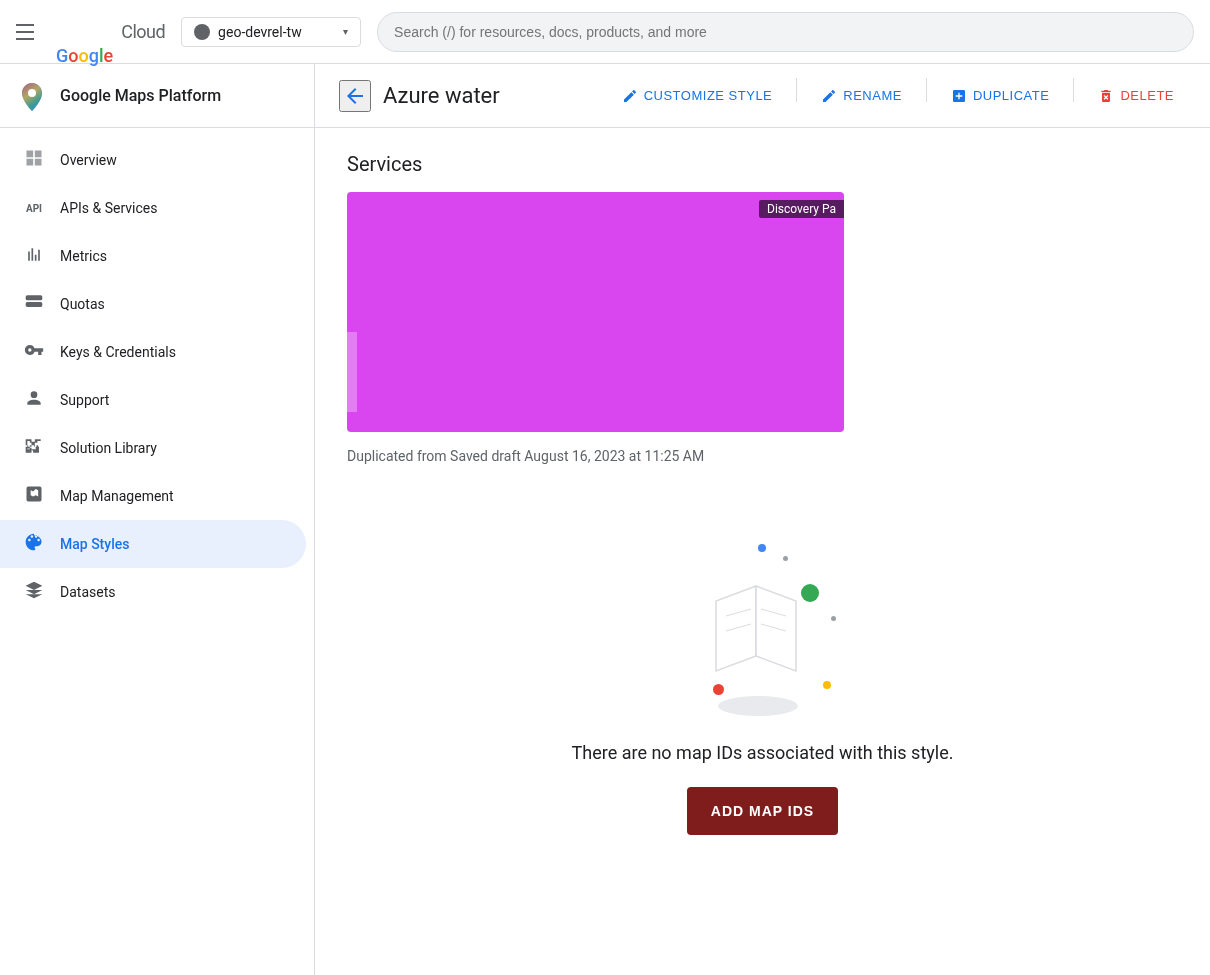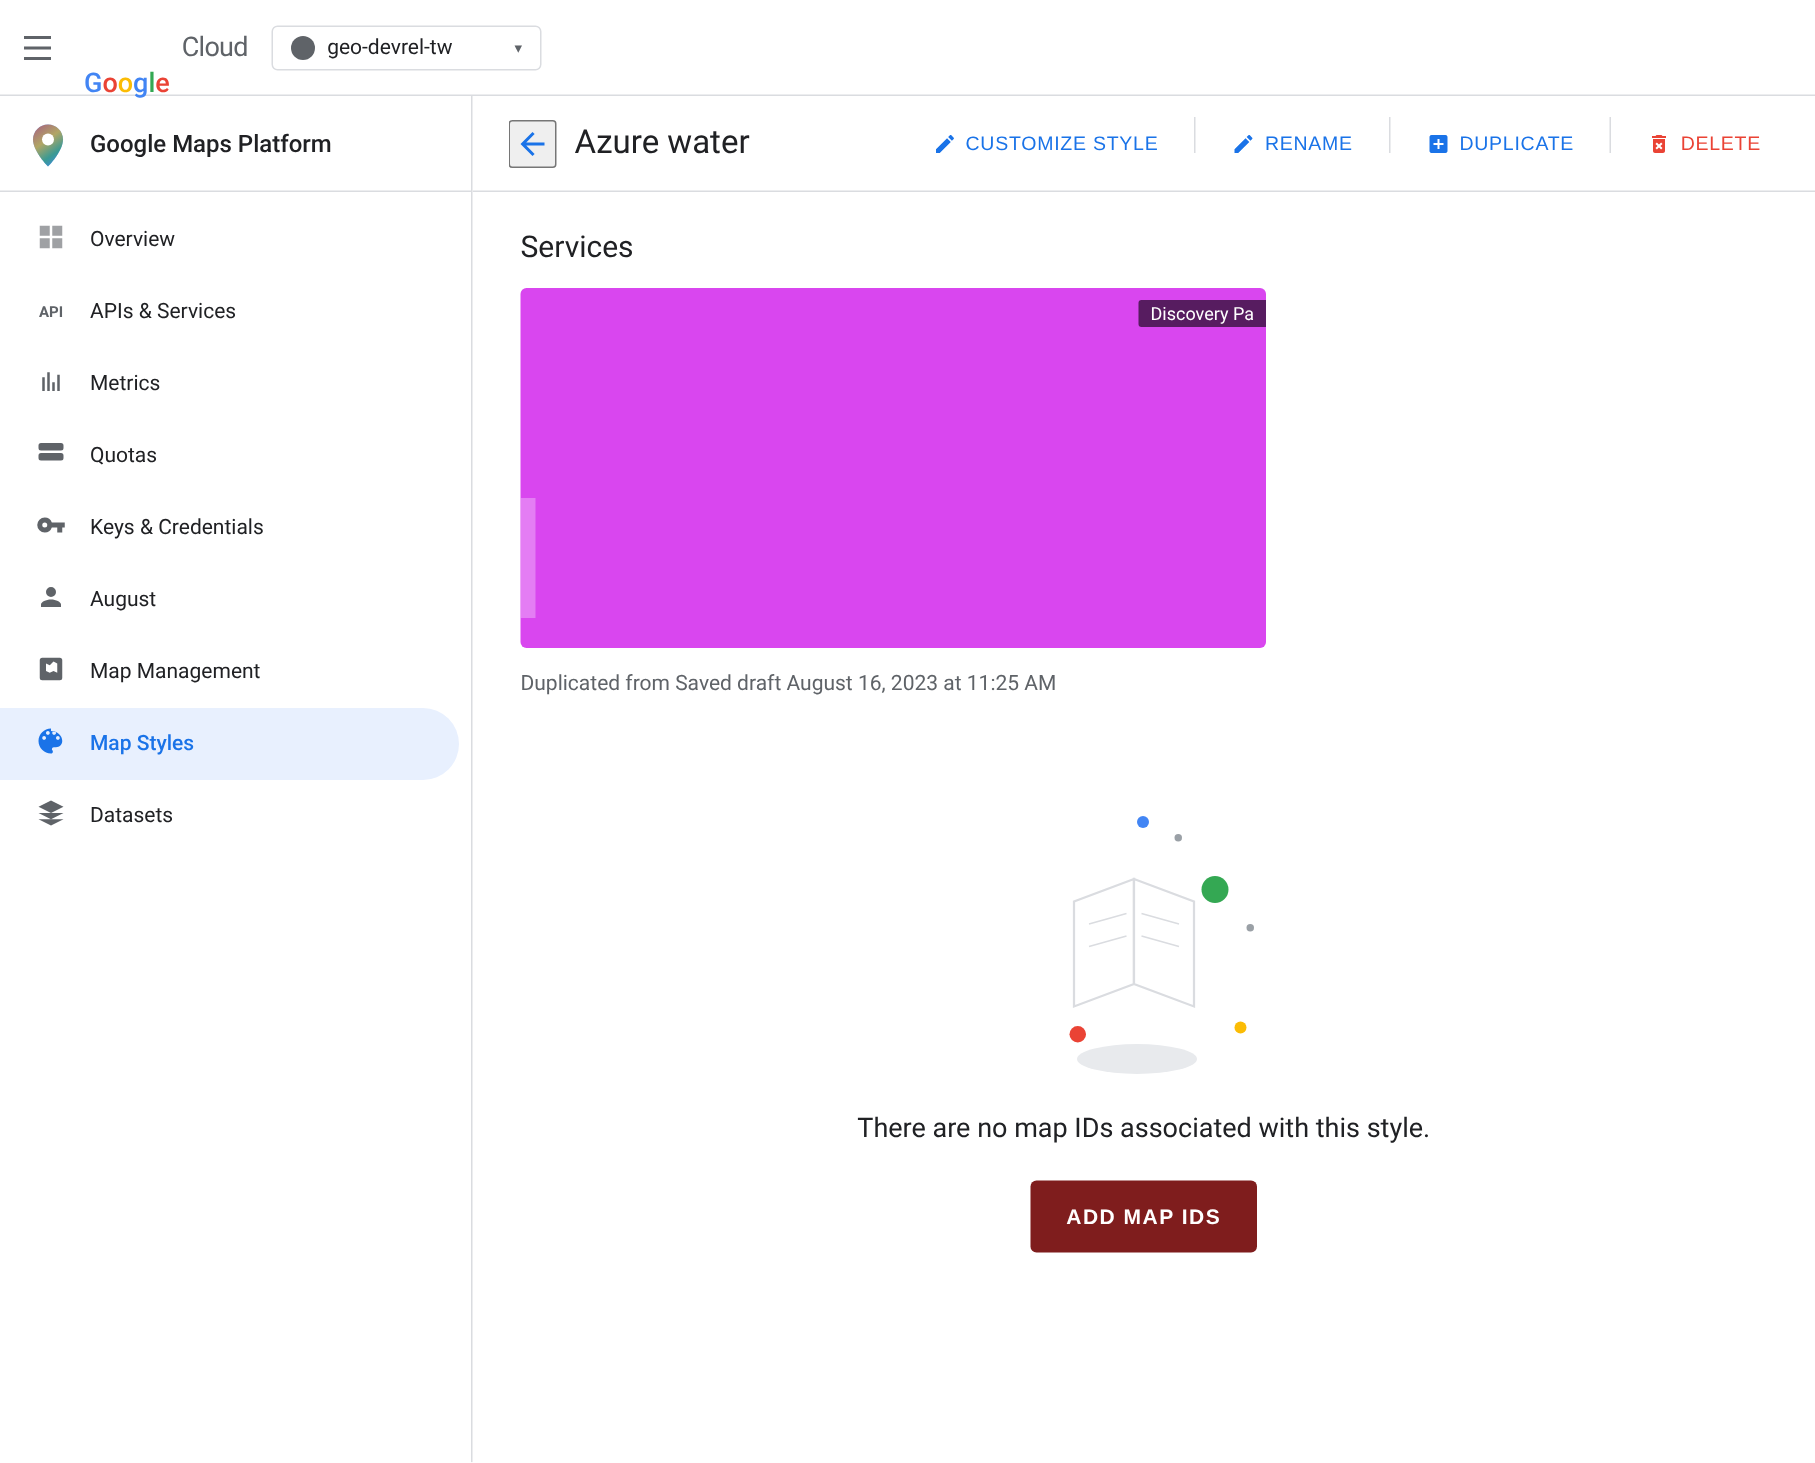--- a/index.html
+++ b/index.html
@@ -119,20 +119,21 @@
     <span class="google-logo">
       <span class="g">G</span><span class="o1">o</span><span class="o2">o</span><span class="g2">g</span><span class="l">l</span><span class="e">e</span>
     </span>
     <span class="topbar-logo-text">Cloud</span>
   </div>
   <div class="topbar-project-selector">
     <div class="project-dot"></div>
     <span class="project-name">geo-devrel-tw</span>
     <span class="project-chevron">▾</span>
   </div>
+  <input class="topbar-search" type="text" placeholder="Search (/) for resources, docs, products, and more" style="">
 </div>
 
 <div class="main-layout">
 
   <div class="sidebar">
     <div class="sidebar-header">
 
       <svg width="32" height="32" viewBox="0 0 32 32">
         <path d="M16 3C10.477 3 6 7.477 6 13c0 8 10 18 10 18s10-10 10-18c0-5.523-4.477-10-10-10z" fill="#4285f4"></path>
         <path d="M16 3C10.477 3 6 7.477 6 13c0 8 10 18 10 18s10-10 10-18c0-5.523-4.477-10-10-10z" fill="url(#gmp)" opacity="0.6"></path>
@@ -190,23 +191,31 @@
         </span>
         <span>Keys &amp; Credentials</span>
       </div>
 
       <div class="sidebar-item">
         <span class="sidebar-icon">
           <svg width="20" height="20" viewBox="0 0 24 24" fill="#5f6368">
               <path d="M12 12a4 4 0 100-8 4 4 0 000 8zm0 2c-4 0-8 2-8 4v2h16v-2c0-2-4-4-8-4z"></path>
             </svg>
         </span>
-        <span>August</span>
-      </div>
-
+        <span>Support</span>
+      </div>
+
+      <div class="sidebar-item">
+        <span class="sidebar-icon">
+          <svg width="20" height="20" viewBox="0 0 24 24" fill="#5f6368">
+              <path d="M20 11V4h-7v3H9V4H2v7h3v2H2v7h7v-3h2v3h7v-7h-3v-2h3zM4 6h3v2h2v5H7v2H4V6zm7 13v-3H9v-2H7v2H4v-3h3v-2h5v2h2v3h-4zm2-9V8h3V6h4v5h-3v2h-4z"></path>
+            </svg>
+        </span>
+        <span>Solution Library</span>
+      </div>
 
       <div class="sidebar-item">
         <span class="sidebar-icon">
           <svg width="20" height="20" viewBox="0 0 24 24" fill="#5f6368">
               <path d="M19 3H5a2 2 0 00-2 2v14a2 2 0 002 2h14a2 2 0 002-2V5a2 2 0 00-2-2zm-5 3l3 1.5V15l-3-1.5L11 15l-3-1.5V7.5L11 9l3-3z"></path>
             </svg>
         </span>
         <span>Map Management</span>
       </div>
 

